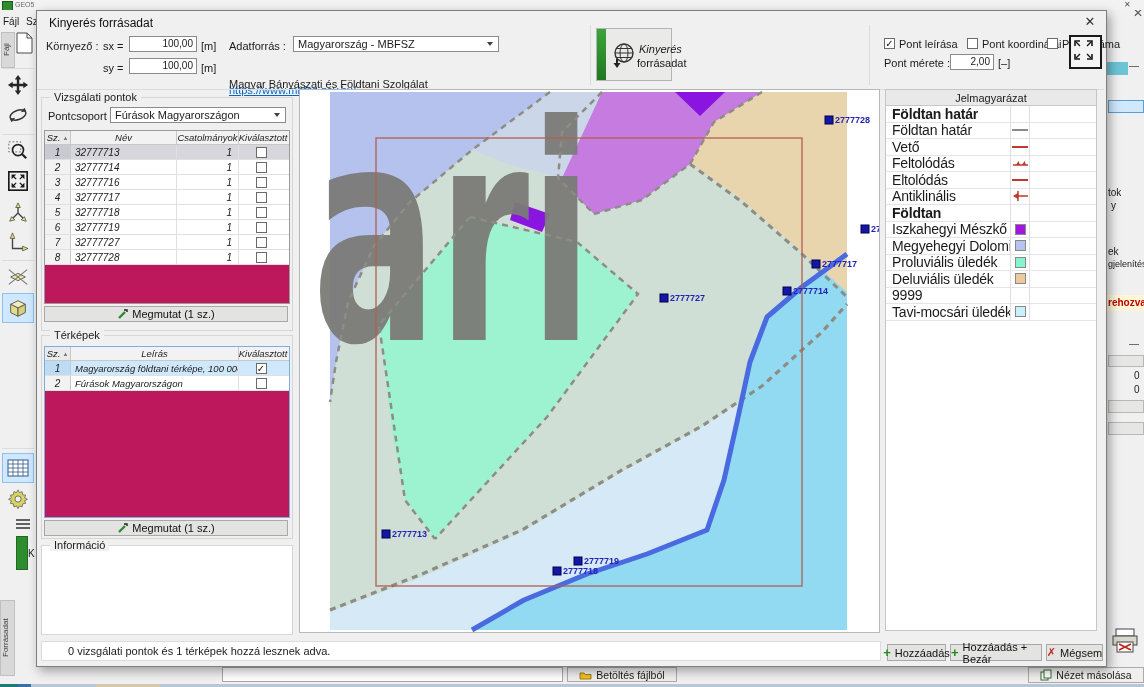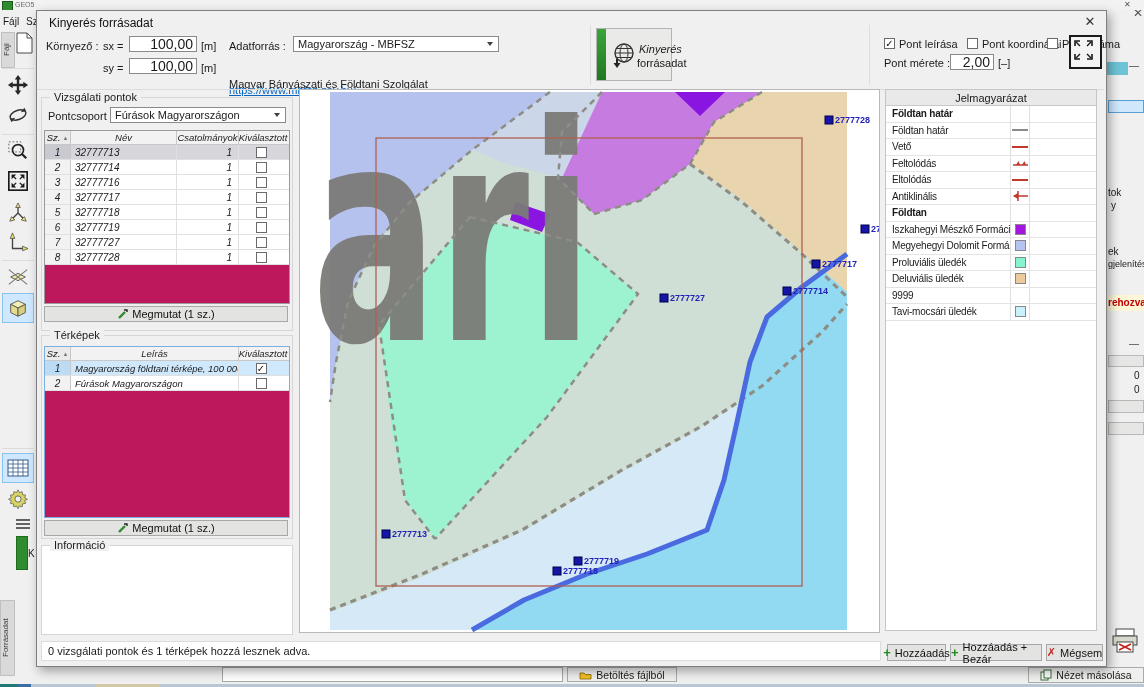--- a/index.html
+++ b/index.html
@@ -16,21 +16,21 @@
         writing-mode:vertical-rl;transform:rotate(180deg);text-align:center;}
   .sep-h{left:2px;width:32px;height:1px;background:#dcdcdc;}
   #rightpanel{left:1105px;top:10px;width:39px;height:674px;background:#f0f0f0;border-left:1px solid #c8c8c8;overflow:hidden;}
   .frag{font-size:10px;color:#202020;}
   
   #dialog{left:36px;top:10px;width:1069px;height:655px;background:#f0f0f0;
           border:1px solid #7e7e7e;box-shadow:3px 4px 10px rgba(0,0,0,.35);}
   #dlg-title{left:12px;top:5px;font-size:12px;color:#101010;}
   #dlg-close{left:1044px;top:2px;width:18px;height:18px;font-size:13px;color:#333;text-align:center;line-height:18px;cursor:pointer;}
   .lbl{font-size:11px;color:#1a1a1a;white-space:nowrap;}
-  .tb{background:#fff;border:1px solid #8a8a8a;font-family:inherit;font-size:14px;text-align:right;padding:0 3px 0 0;box-sizing:border-box;}
+  .tb{background:#fff;border:1px solid #8a8a8a;font-family:inherit;font-size:10px;text-align:right;padding:0 3px 0 0;box-sizing:border-box;}
   .dd{background:#fff;border:1px solid #8a8a8a;font-size:11px;display:flex;align-items:center;padding-left:4px;box-sizing:border-box;}
   .dd .dd-arrow{margin-left:auto;margin-right:5px;width:0;height:0;border-left:3.5px solid transparent;border-right:3.5px solid transparent;border-top:4px solid #404040;}
   .link{color:#0563c1;text-decoration:underline;font-size:11px;}
   .cb{width:11px;height:11px;background:#fff;border:1px solid #6a6a6a;font-size:10px;line-height:10px;text-align:center;color:#111;box-sizing:border-box;}
   .vline{width:1px;background:#dcdcdc;}
   .hline{height:1px;background:#dcdcdc;}
   
   .groupbox{border:1px solid #d6d6d6;}
   .gb-legend{position:absolute;top:-7px;left:8px;background:#f0f0f0;padding:0 4px;font-size:11px;color:#1a1a1a;}
   
@@ -45,21 +45,21 @@
   .rowsel-gray .c-num{background:#c9c9d2;}
   .rowsel-blue{background:#cfe8fc;}
   .rowsel-blue .c-num{background:#bcdcf5;}
   .btn{background:#e3e3e1;border:1px solid #a8a8a8;display:flex;align-items:center;justify-content:center;font-size:11px;color:#111;box-sizing:border-box;cursor:pointer;gap:4px;}
   .plus{color:#1e8b1e;font-weight:bold;font-size:13px;line-height:10px;}
   .cross{color:#c0231b;font-weight:bold;font-size:11px;}
   .sort{font-size:6px;color:#777;margin-left:2px;}
   
   #legendpanel{left:848px;top:78px;width:212px;height:542px;background:#fff;border:1px solid #c6c6c6;box-sizing:border-box;}
   #legendpanel .lg-hdr{height:15px;background:#e9e9e9;border-bottom:1px solid #c8c8c8;display:flex;align-items:center;justify-content:center;font-size:11px;}
-  .lg-row{display:flex;height:15.5px;border-bottom:1px solid #e4e4e4;font-size:10px;align-items:center;}
+  .lg-row{display:flex;height:15.5px;border-bottom:1px solid #e4e4e4;font-size:14px;align-items:center;}
   .lg-label{width:118px;padding-left:6px;overflow:hidden;white-space:nowrap;letter-spacing:-.2px;}
   .lg-sym{width:18px;height:100%;border-left:1px solid #e0e0e0;border-right:1px solid #e0e0e0;display:flex;align-items:center;justify-content:center;}
   .lg-rest{flex:1;}
   .lg-section{font-weight:bold;}
   .swatch{width:11px;height:11px;border:1px solid #888;box-sizing:border-box;}
   .lline{width:16px;height:2px;}
   
   #statusstrip{left:4px;top:630px;width:840px;height:20px;background:#fff;border:1px solid #dcdcdc;box-sizing:border-box;display:flex;align-items:center;}
   
   .bgbtn{background:#efefed;border:1px solid #ababab;display:flex;align-items:center;justify-content:center;font-size:10.5px;gap:4px;box-sizing:border-box;}
@@ -539,21 +539,21 @@
       <div class="lg-row">
         <div class="lg-label">Tavi-mocsári üledék</div>
         <div class="lg-sym">
             <div class="swatch" style="background-color: rgb(201, 241, 251);"></div>
           </div>
           <div class="lg-rest"></div>
       </div>
     </div>
 
     <div class="abs" id="statusstrip">
-      <span style="padding-left:6px;">0 vizsgálati pontok és 1 térképek hozzá lesznek adva.</span>
+      <span style="padding-left:6px;margin-left:20px;">0 vizsgálati pontok és 1 térképek hozzá lesznek adva.</span>
     </div>
     <div class="abs btn" style="left:850px;top:633px;width: 59px;height:17px;">
       <span class="plus">+</span>
       <span>Hozzáadás</span>
     </div>
     <div class="abs btn" style="left:913px;top:633px;width:92px;height:17px;">
       <span class="plus">+</span>
       <span>Hozzáadás + Bezár</span>
     </div>
     <div class="abs btn" style="left:1009px;top:633px;width:57px;height:17px;">

